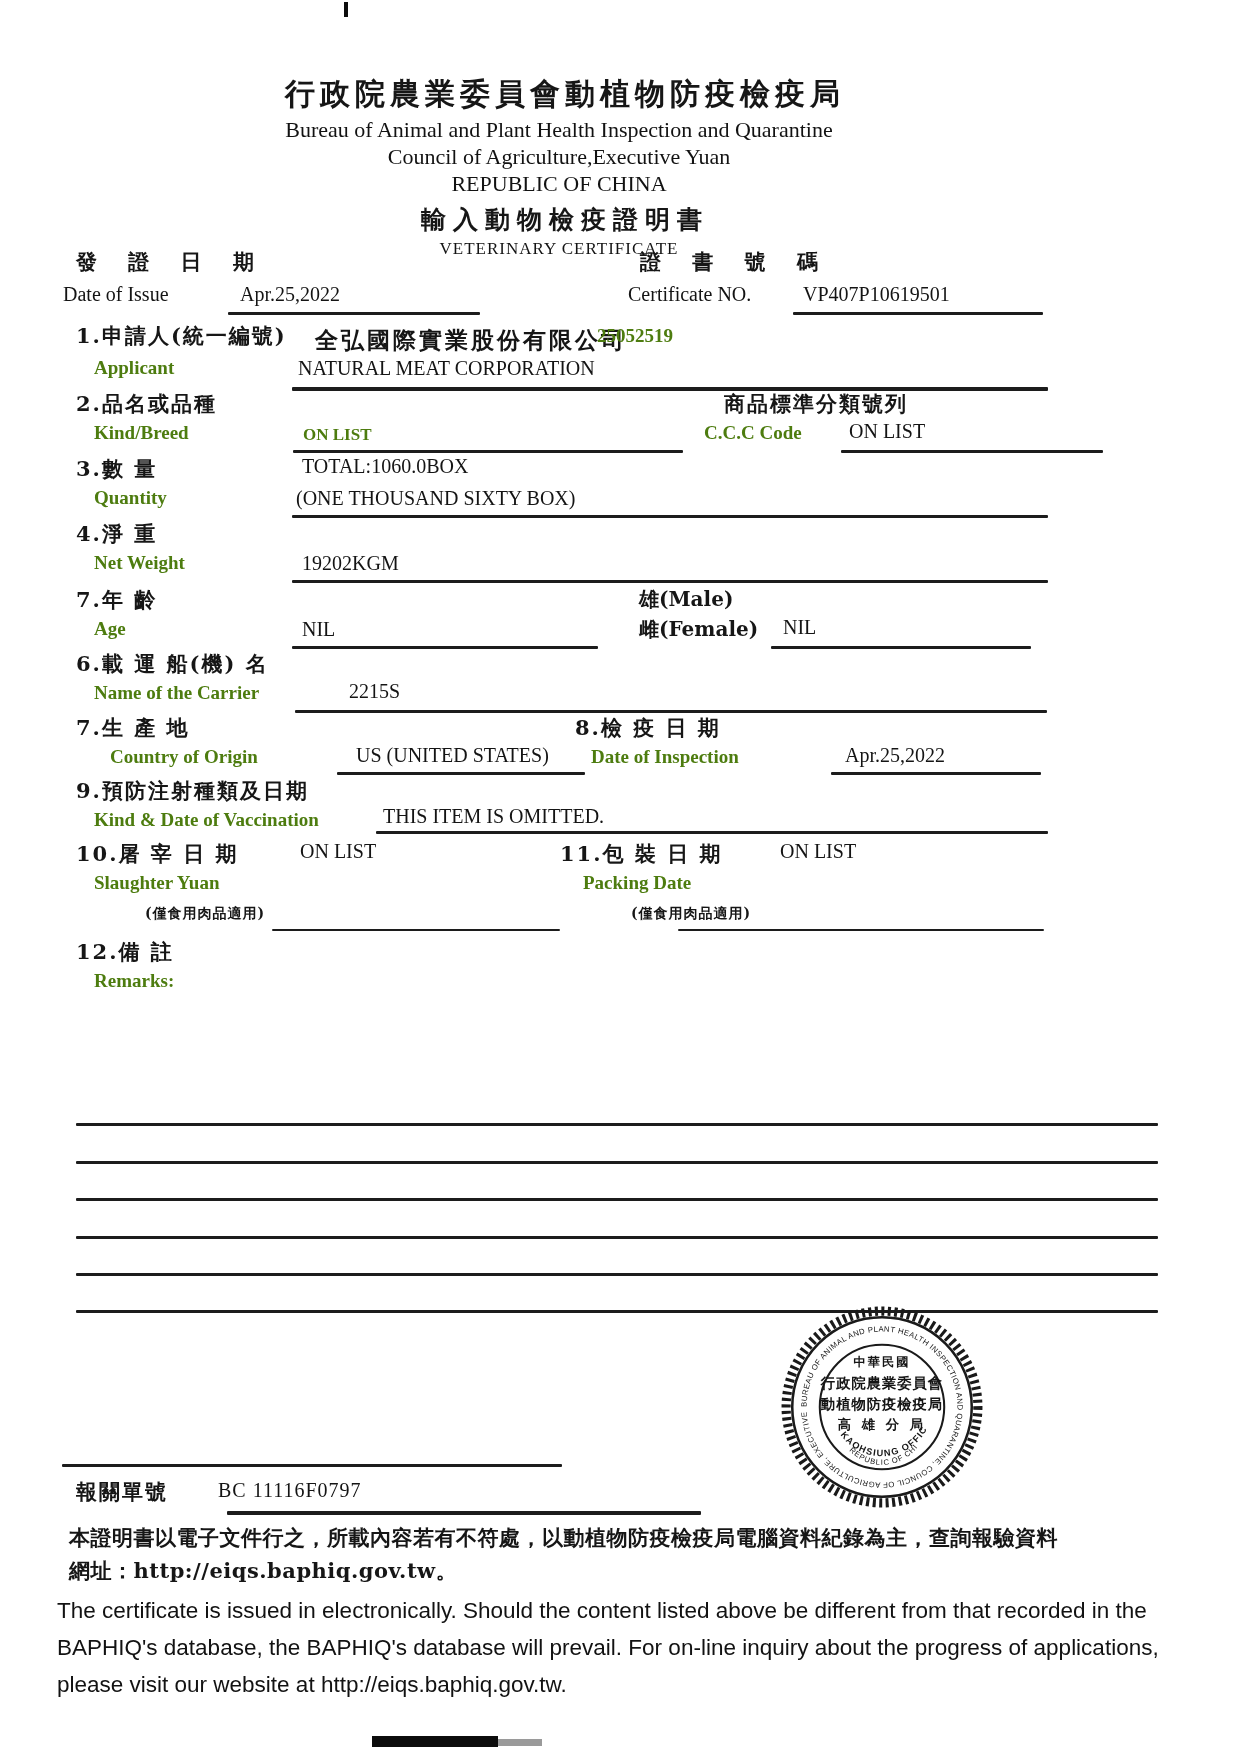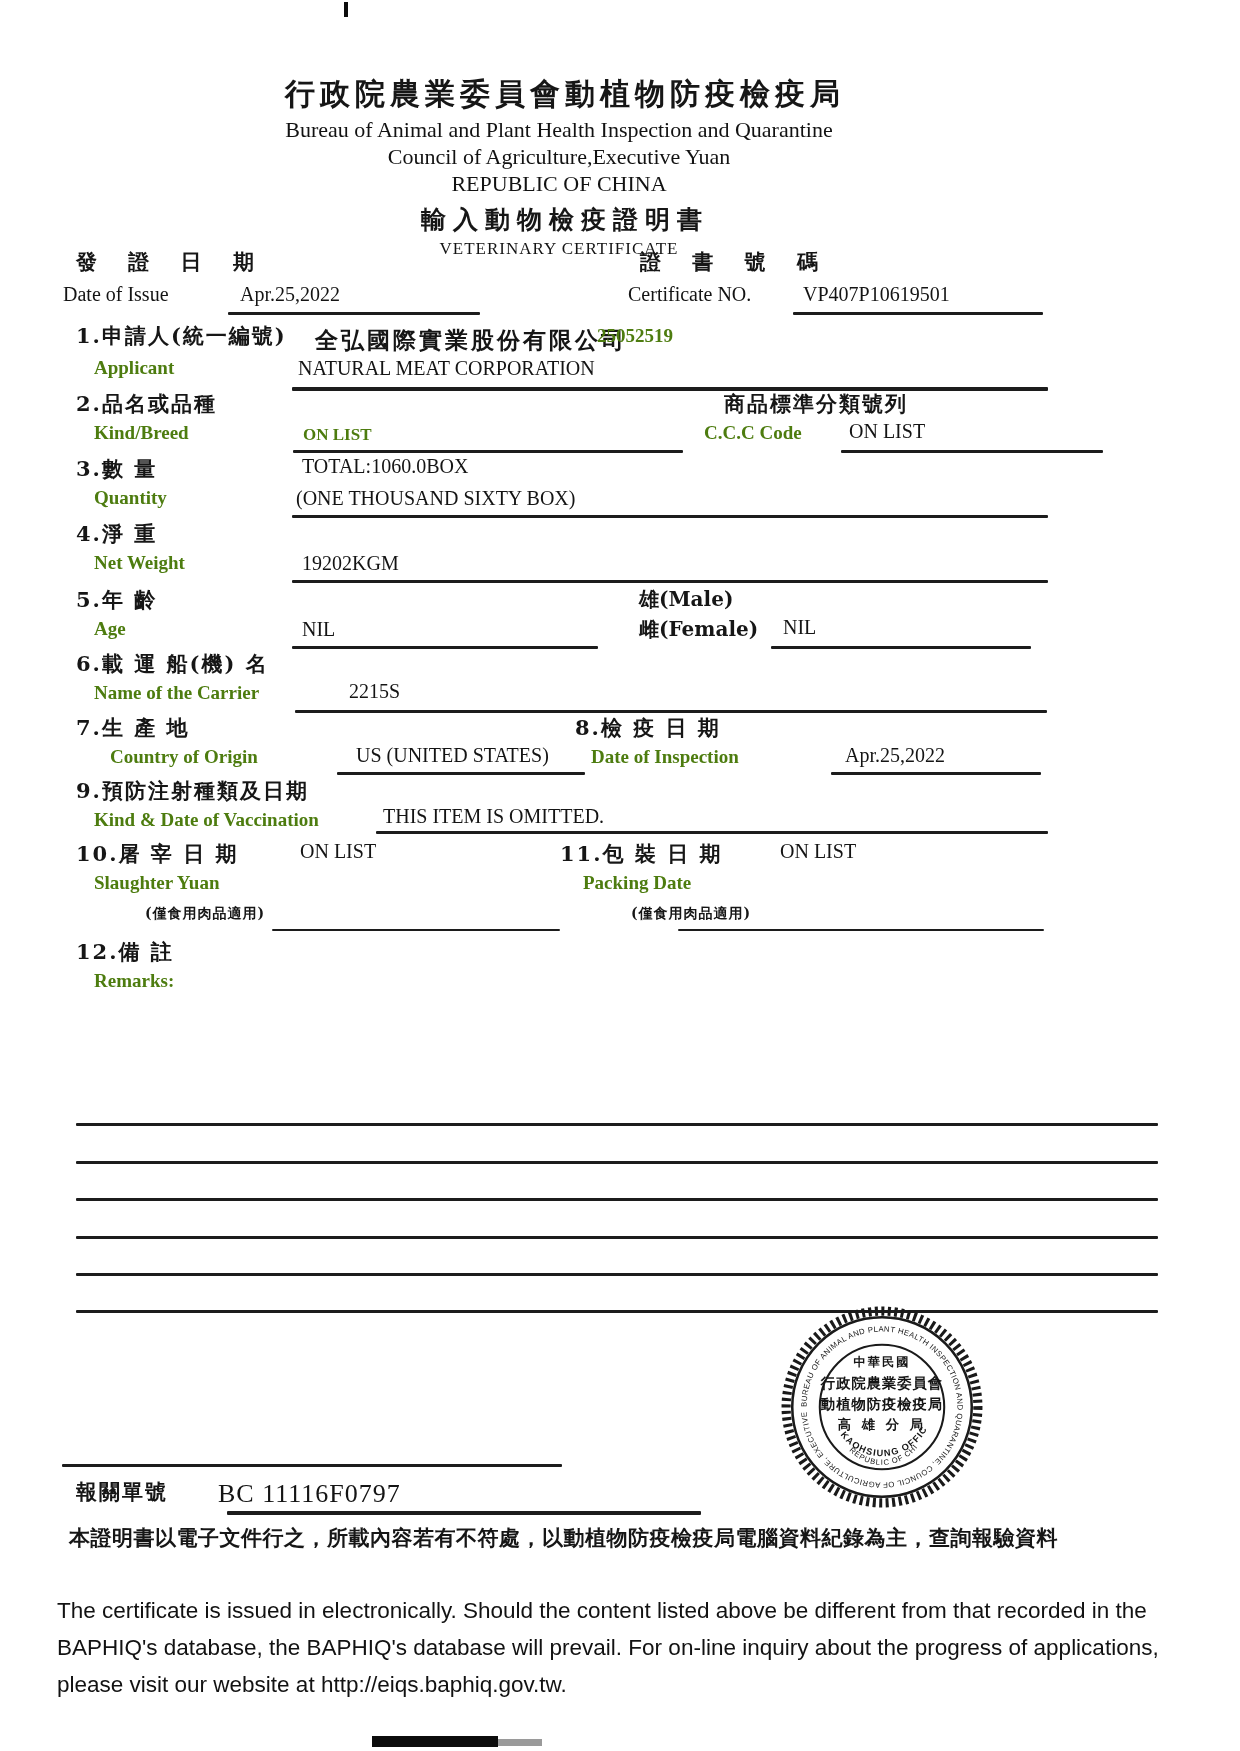--- a/index.html
+++ b/index.html
@@ -74,21 +74,21 @@
   <span class="abs sans val" style="left:302px;top:455px;">TOTAL:1060.0BOX</span>
   <span class="abs mono en-label" style="left:94px;top:487px;">Quantity</span>
   <span class="abs sans val" style="left:296px;top:487px;">(ONE THOUSAND SIXTY BOX)</span>
   <div class="uline" style="left:292px;top:515px;width:756px;height:3px;"></div>
 
   <span class="abs zh zh-label" style="left:64px;top:520px;">4.淨  重</span>
   <span class="abs mono en-label" style="left:94px;top:552px;">Net Weight</span>
   <span class="abs sans val" style="left:302px;top:552px;">19202KGM</span>
   <div class="uline" style="left:292px;top:580px;width:756px;height:3px;"></div>
 
-  <span class="abs zh zh-label" style="left:64px;top:586px;">5.年  齡</span>
+  <span class="abs zh zh-label" style="left:64px;top:586px;">7.年  齡</span>
   <span class="abs zh" style="left:627px;top:586px;font-size:20px;font-weight:600;">雄(Male)</span>
   <span class="abs mono en-label" style="left:94px;top:618px;">Age</span>
   <span class="abs sans val" style="left:302px;top:618px;">NIL</span>
   <div class="uline" style="left:292px;top:646px;width:306px;height:3px;"></div>
   <span class="abs zh" style="left:627px;top:616px;font-size:20px;font-weight:600;">雌(Female)</span>
   <span class="abs sans val" style="left:783px;top:616px;">NIL</span>
   <div class="uline" style="left:771px;top:646px;width:260px;height:3px;"></div>
 
   <span class="abs zh zh-label" style="left:64px;top:650px;">6.載 運 船(機) 名</span>
   <span class="abs mono en-label" style="left:94px;top:682px;">Name of the Carrier</span>
@@ -151,19 +151,20 @@
       <text font-size="9" font-weight="bold" font-family="Liberation Sans, sans-serif" letter-spacing="1.2">
         <textPath href="#arcKaoh" startOffset="6">KAOHSIUNG OFFICE</textPath>
       </text>
       <text font-size="7.5" font-family="Liberation Sans, sans-serif" letter-spacing="0.8">
         <textPath href="#arcRoc" startOffset="6">REPUBLIC OF CHINA</textPath>
       </text>
     </svg>
   </div>
 
   <span class="abs zh" style="left:64px;top:1478px;font-size:21px;letter-spacing:2px;">報關單號</span>
-  <span class="abs sans" style="left:218px;top:1479px;font-size:26px;letter-spacing:1px;">BC 11116F0797</span>
+  <span class="abs sans" style="left:218px;top:1479px;font-size:20px;letter-spacing:1px;">BC 11116F0797</span>
   <div class="uline" style="left:227px;top:1511px;width:474px;height:4px;"></div>
 
   <span class="abs zh" style="left:57px;top:1524px;font-size:21px;letter-spacing:0.5px;">本證明書以電子文件行之，所載內容若有不符處，以動植物防疫檢疫局電腦資料紀錄為主，查詢報驗資料</span>
+  <span class="abs zh" style="left:57px;top:1557px;font-size:21px;letter-spacing:0.5px;">網址：http://eiqs.baphiq.gov.tw。</span>
   <div id="footer-en">The certificate is issued in electronically. Should the content listed above be different from that recorded in the BAPHIQ's database, the BAPHIQ's database will prevail. For on-line inquiry about the progress of applications, please visit our website at http://eiqs.baphiq.gov.tw.</div>
 
 </div>
 
 </body></html>

